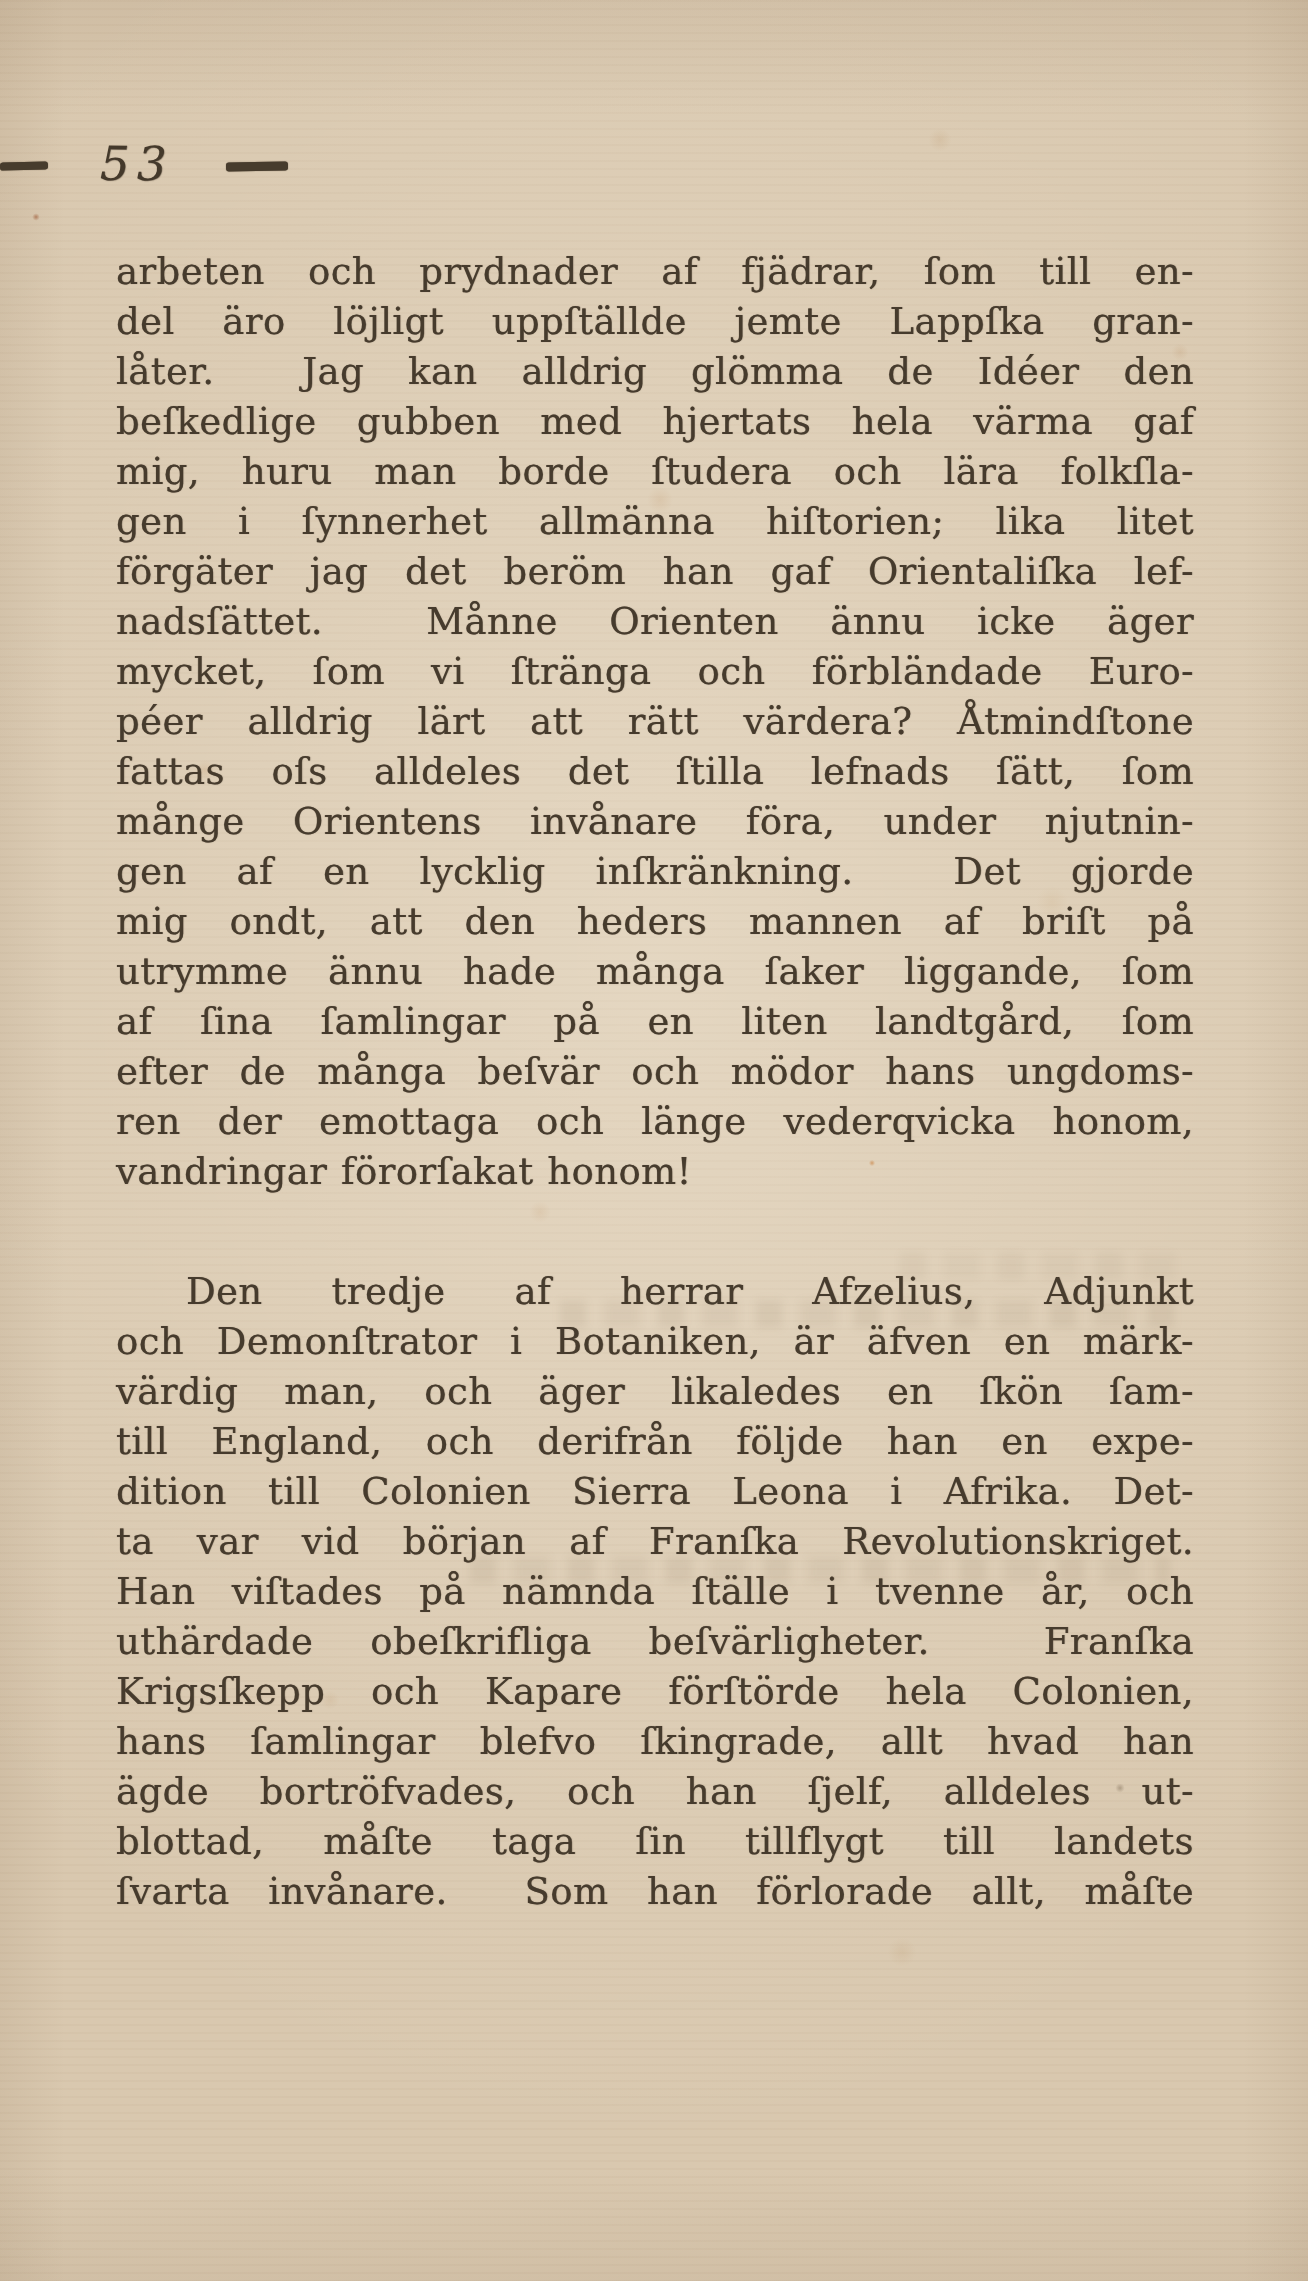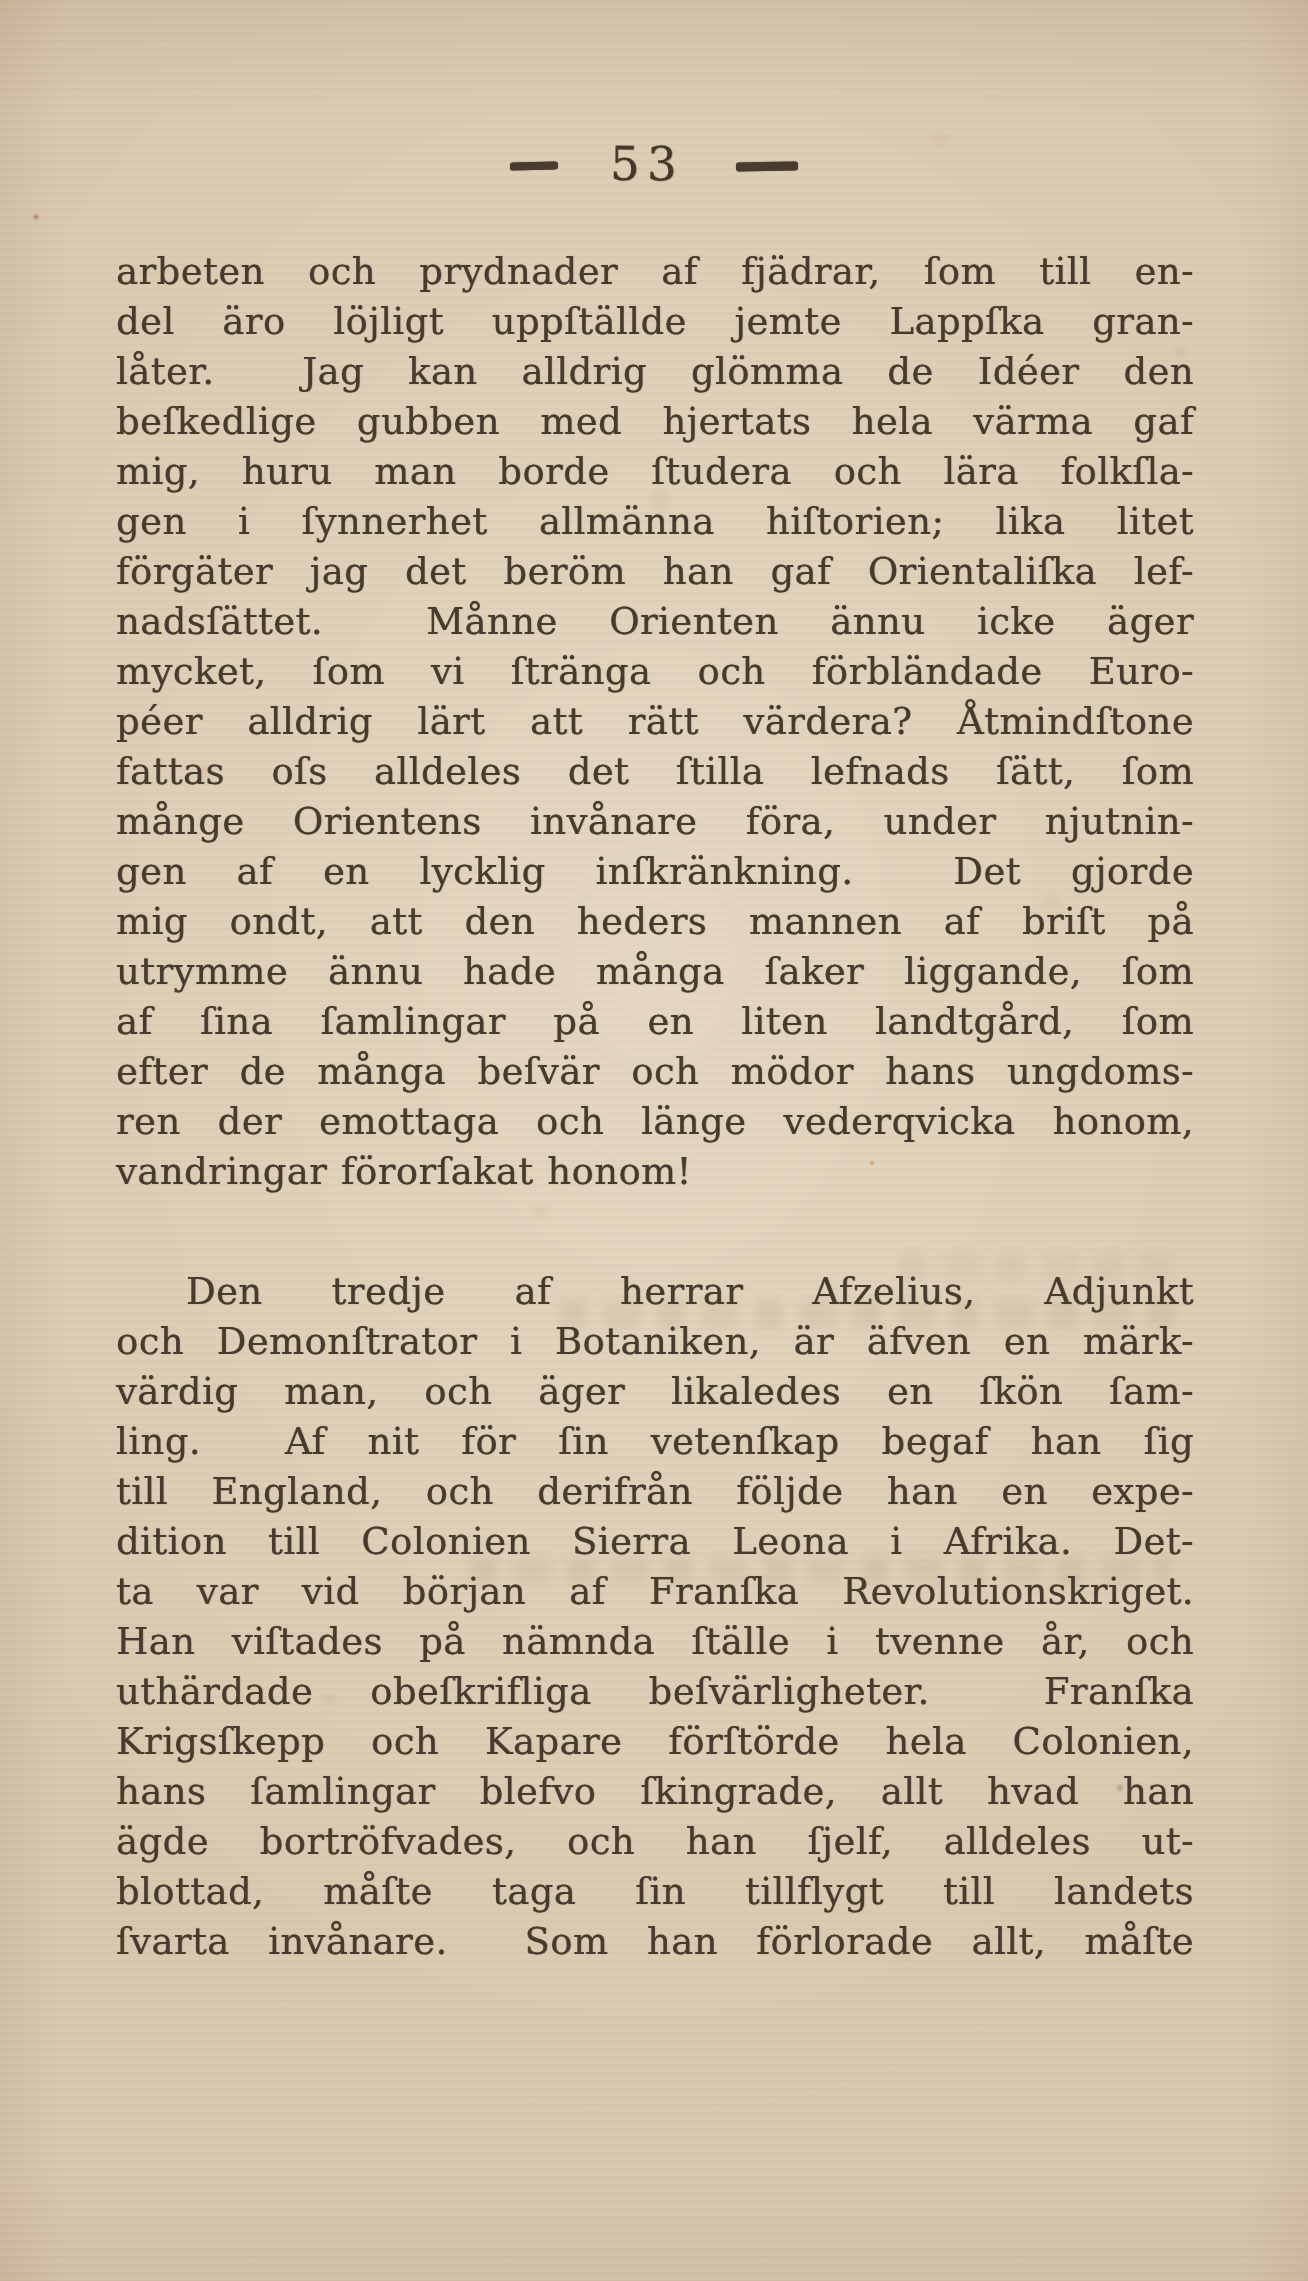--- a/index.html
+++ b/index.html
@@ -26,21 +26,21 @@
       radial-gradient(ellipse 120% 90% at 50% 42%, rgba(255,249,236,.30), rgba(255,249,236,0) 58%),
       linear-gradient(180deg, rgba(118,90,60,.10), rgba(118,90,60,0) 5%, rgba(118,90,60,0) 95%, rgba(118,90,60,.08)),
       linear-gradient(90deg,  rgba(118,90,60,.09), rgba(118,90,60,0) 5%, rgba(118,90,60,0) 95%, rgba(118,90,60,.08)),
       
       repeating-linear-gradient(180deg, rgba(150,120,85,.05) 0 2px, rgba(150,120,85,0) 2px 8px);
   }
 
   
   .header{
     position:absolute;top:128px;left:0;width:100%;height:70px;
-    display:flex;justify-content:center;align-items:center;gap:52px;
+    display:flex;justify-content:flex-start;align-items:center;gap:52px;font-style:italic;
   }
   .rule{
     display:inline-block;background:#473c2d;border-radius:3px;
     box-shadow:0 0 1px rgba(60,48,34,.8);
   }
   .rule.left{width:48px;height:8px;transform:rotate(-1.5deg);margin-top:6px;}
   .rule.right{width:62px;height:9px;transform:rotate(-1deg);margin-top:6px;}
   .pagenum{
     font-size:47px;color:#44392b;letter-spacing:7px;
     text-shadow:0.5px 0.5px 1px rgba(60,48,34,.55);
@@ -107,21 +107,20 @@
       <div class="tl">af ſina ſamlingar på en liten landtgård, ſom</div>
       <div class="tl">efter de många beſvär och mödor hans ungdoms-</div>
       <div class="tl">ren der emottaga och länge vederqvicka honom,</div>
       <div class="tl end">vandringar förorſakat honom!</div>
     </div>
 
     <div class="para">
       <div class="tl indent">Den tredje af herrar Afzelius, Adjunkt</div>
       <div class="tl">och Demonſtrator i Botaniken, är äfven en märk-</div>
       <div class="tl">värdig man, och äger likaledes en ſkön ſam-</div>
-      <div class="tl">ling.&nbsp; Af nit för ſin vetenſkap begaf han ſig</div>
       <div class="tl">till England, och derifrån följde han en expe-</div>
       <div class="tl">dition till Colonien Sierra Leona i Afrika. Det-</div>
       <div class="tl">ta var vid början af Franſka Revolutionskriget.</div>
       <div class="tl">Han viſtades på nämnda ſtälle i tvenne år, och</div>
       <div class="tl">uthärdade obeſkrifliga beſvärligheter.&nbsp; Franſka</div>
       <div class="tl">Krigsſkepp och Kapare förſtörde hela Colonien,</div>
       <div class="tl">hans ſamlingar blefvo ſkingrade, allt hvad han</div>
       <div class="tl">ägde bortröfvades, och han ſjelf, alldeles ut-</div>
       <div class="tl">blottad, måſte taga ſin tillflygt till landets</div>
       <div class="tl">ſvarta invånare.&nbsp; Som han förlorade allt, måſte</div>

